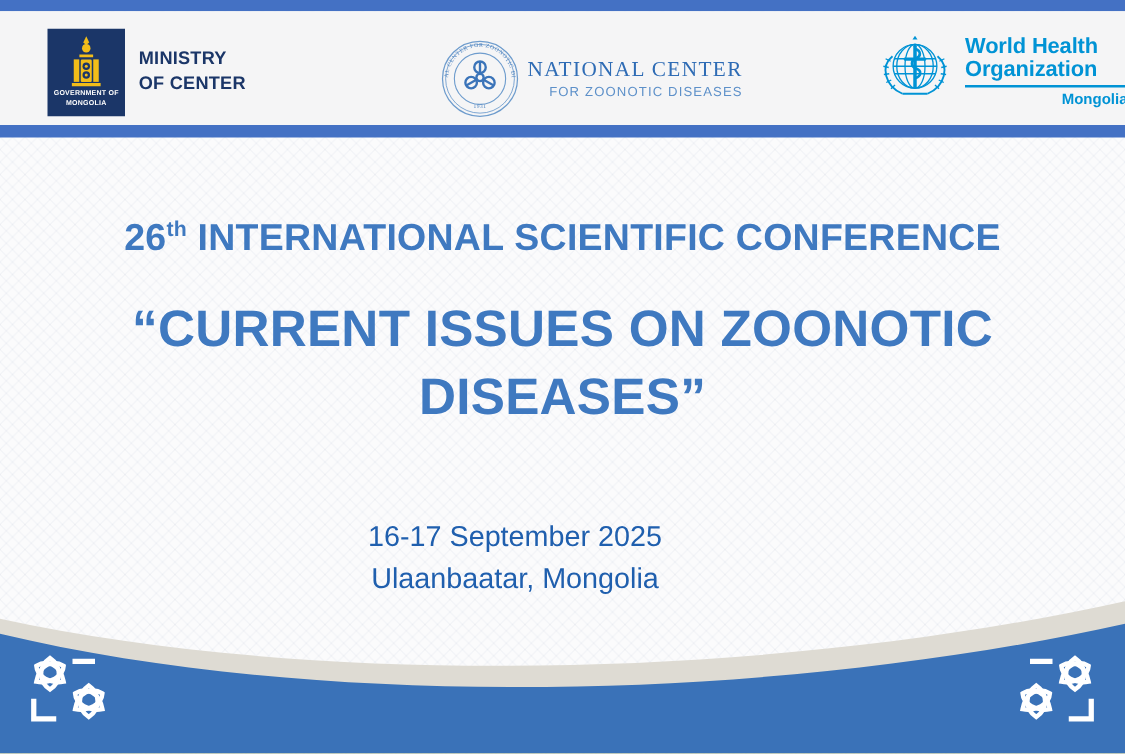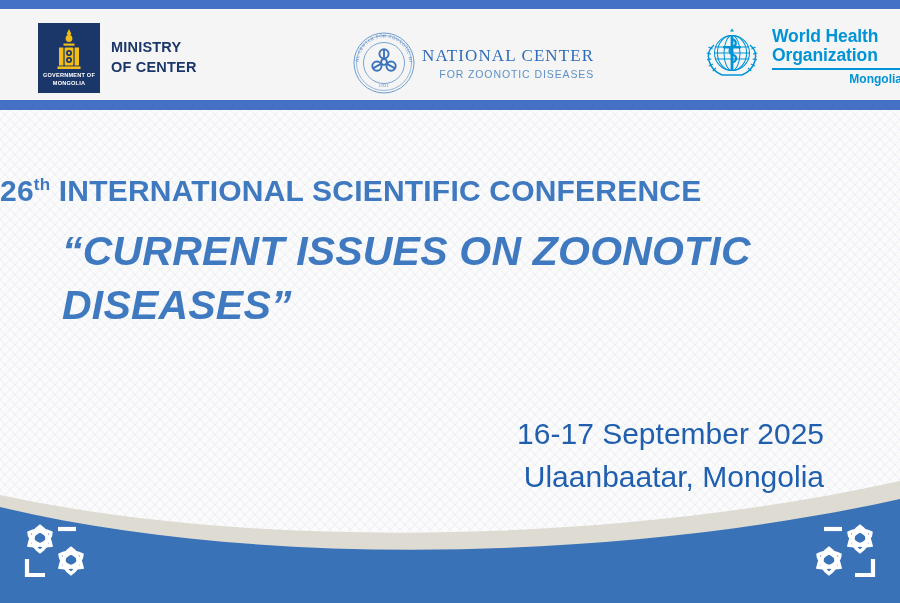--- a/index.html
+++ b/index.html
@@ -130,48 +130,48 @@
     font-weight: bold;
     text-align: right;
     width: 130px;
   }
 
   
   .titles {
     position: absolute;
     top: 110px; left: 0;
     width: 900px;
+    text-align: center;
   }
   .conf-line {
     margin-top: 64px;
     font-size: 30px;
     font-weight: bold;
     color: #3f79c0;
     letter-spacing: .2px;
   }
   .conf-line sup { font-size: 17px; vertical-align: super; }
 
   .main-title {
-    margin-top: 16px;
+    margin-top: 28px;
     font-size: 41px;
     font-weight: bold;
     color: #3f79c0;
     line-height: 1.32;
     letter-spacing: .2px;
     padding: 0 62px;
-    font-style: italic;
   }
 
   .event-meta {
     position: absolute;
     top: 413px; left: 0;
     width: 824px;
-    text-align: right;
+    text-align: center;
     color: #1f5fae;
-    font-size: 30px;
+    font-size: 23px;
     line-height: 1.42;
   }
 
   
   .wave { position: absolute; left: 0; bottom: 0; width: 900px; height: 130px; }
 
   .corner-ornament { position: absolute; bottom: 0; }
   .orn-left  { left: 14px;  bottom: 14px; }
   .orn-right { right: 14px; bottom: 14px; }
 </style>

